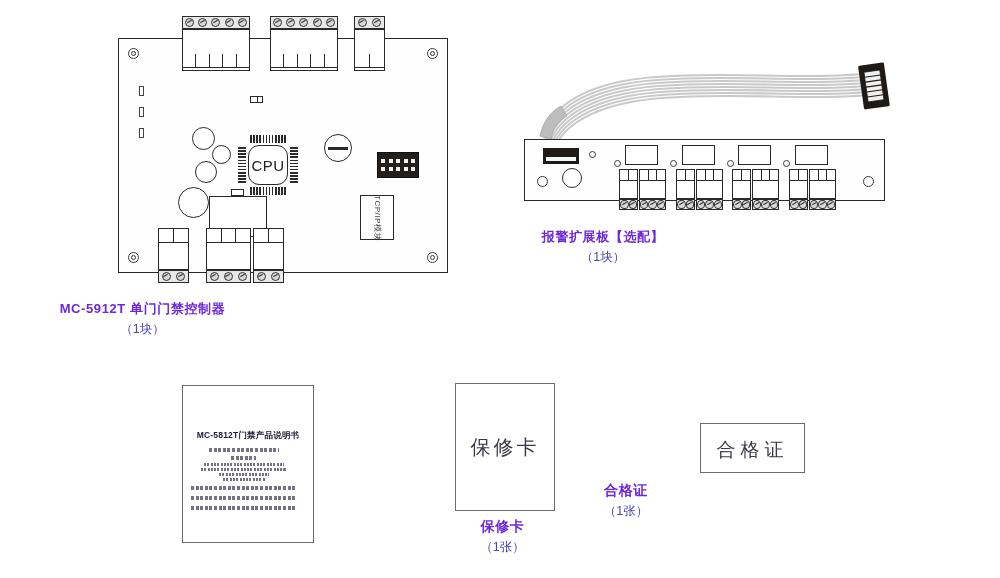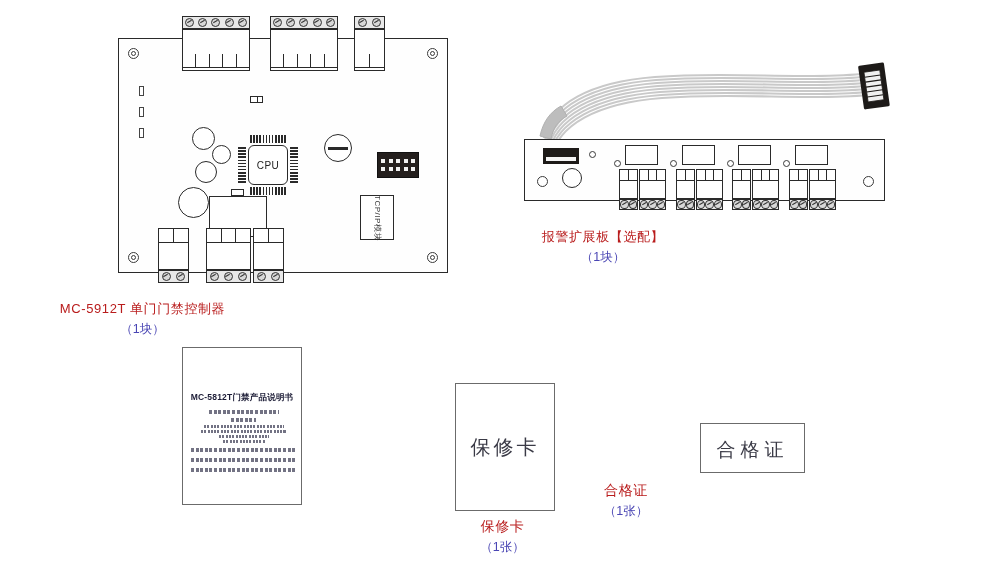--- a/index.html
+++ b/index.html
@@ -23,22 +23,22 @@
 
   
   .caption {
     position: absolute;
     width: 100%;
     text-align: center;
     left: 0;
   }
   .cap-title {
     font-size: 13px;
-    font-weight: normal;
-    color: #b91c1c;
+    font-weight: bold;
+    color: #6d28d9;
     letter-spacing: 0.6px;
     white-space: nowrap;
     text-align: center;
   }
   .cap-qty {
     font-size: 12.5px;
     color: #4a46b4;
     margin-top: 3px;
     white-space: nowrap;
   }
@@ -148,26 +148,26 @@
     width: 1.3px;
     background: #2a2a2a;
   }
 
   
   .cpu-wrap { position: absolute; }
   .cpu-core {
     position: absolute;
     left: 11px; top: 11px; right: 11px; bottom: 11px;
     border: 1.8px solid #2a2a2a;
-    border-radius: 6px;
+    border-radius: 11px;
     box-sizing: border-box;
     display: flex;
     align-items: center;
     justify-content: center;
-    font-size: 10px;
+    font-size: 15px;
     color: #222;
     letter-spacing: 0.5px;
     background: #fff;
   }
   .pins {
     position: absolute;
     display: flex;
   }
   .pins.h { height: 8px; left: 13px; right: 13px; justify-content: space-between; }
   .pins.v { width: 8px; top: 13px; bottom: 13px; flex-direction: column; justify-content: space-between; }
@@ -663,21 +663,21 @@
           <i></i>
         </div>
     </div>
   </div>
 
   <div class="caption" style="top:228px;">
     <div class="cap-title" style="margin-left:206px;">报警扩展板【选配】</div>
     <div class="cap-qty" style="margin-left:206px;">（1块）</div>
   </div>
 
-  <div class="paper" style="left:182px; top:347px; width:120px; height:158px;">
+  <div class="paper" style="left:182px; top:385px; width:132px; height:158px;">
     <div class="manual-title" style="top:44px;">MC-5812T门禁产品说明书</div>
     <div class="tline" style="left:26px; width:70px; top:62px;"></div>
     <div class="tline" style="left:48px; width:25px; top:70px;"></div>
     <div class="tline thin" style="left:21px; width:80px; top:77px;"></div>
     <div class="tline thin" style="left:18px; width:86px; top:82px;"></div>
     <div class="tline thin" style="left:36px; width:50px; top:87px;"></div>
     <div class="tline thin" style="left:40px; width:42px; top:92px;"></div>
     <div class="tline" style="left:8px; width:104px; top:100px;"></div>
     <div class="tline" style="left:8px; width:104px; top:110px;"></div>
     <div class="tline" style="left:8px; width:104px; top:120px;"></div>

